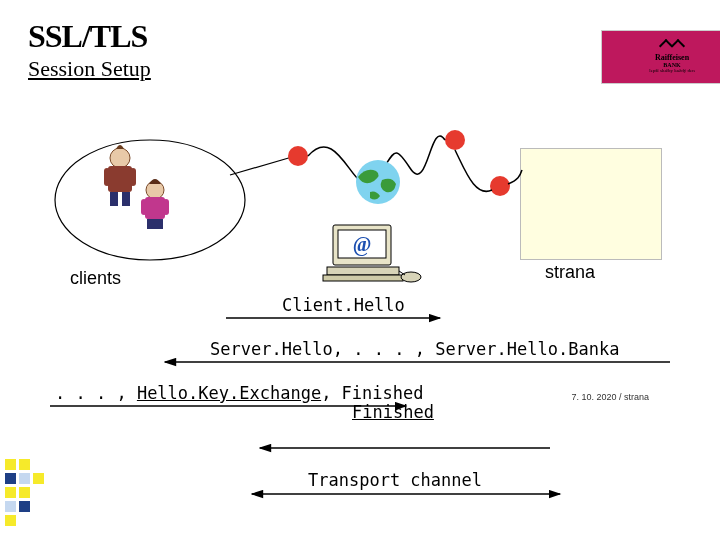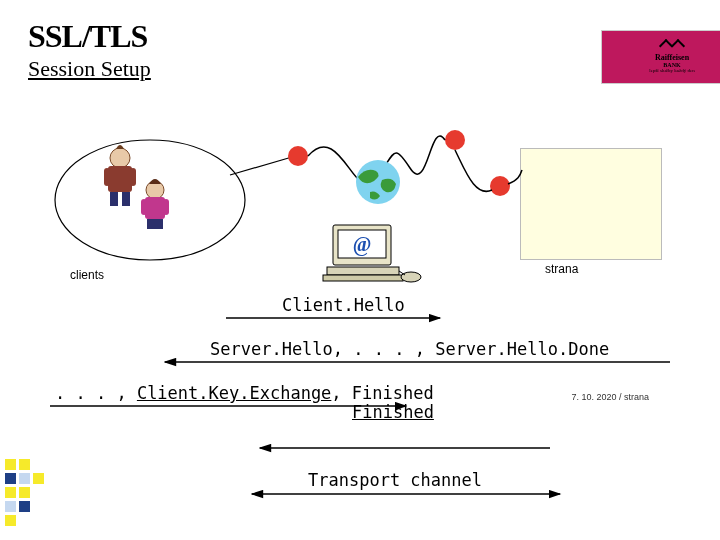--- a/index.html
+++ b/index.html
@@ -8,21 +8,21 @@
   .subtitle{position:absolute;left:28px;top:56px;font-size:22px;color:#000;text-decoration:underline;}
   .logo{position:absolute;right:24px;top:30px;width:140px;height:52px;display:flex;border:1px solid #ccc;}
   .logo-left{flex:1;background:#be185d;display:flex;flex-direction:column;align-items:center;justify-content:center;}
   .logo-right{flex:1;background:#000;display:flex;align-items:center;justify-content:center;}
   .logo-text-bank{font-size:8px;font-weight:bold;color:#000;}
   .logo-text-tag{font-size:5px;color:#000;}
   .logo-text-e{color:#fff;font-size:12px;font-weight:bold;font-family:Arial,sans-serif;}
   .logo-chev{width:30px;height:12px;display:flex;justify-content:center;gap:2px;}
   .logo-chev span{display:block;width:8px;height:8px;border-left:2px solid #000;border-top:2px solid #000;transform:rotate(45deg);}
   svg.diagram{position:absolute;left:0;top:0;pointer-events:none;}
-  .label{position:absolute;font-family:Tahoma,Arial,sans-serif;font-size:12px;}
+  .label{position:absolute;font-family:Tahoma,Arial,sans-serif;font-size:18px;}
   .msg{position:absolute;font-family:"Lucida Console",Menlo,monospace;font-size:17px;white-space:nowrap;}
   .u{text-decoration:underline;}
   .server-box{position:absolute;left:520px;top:148px;width:140px;height:110px;background:#fffee0;border:1px solid #bbb;}
   .deco-squares{position:absolute;left:0;top:455px;width:55px;height:85px;}
   .deco-squares div{position:absolute;width:11px;height:11px;}
   .footer-date{position:absolute;right:118px;bottom:14px;font-size:9px;font-family:Arial,sans-serif;color:#333;}
   .footer-page{position:absolute;right:20px;bottom:14px;font-size:9px;font-family:Arial,sans-serif;color:#333;}
 </style>
 </head>
 <body>
@@ -113,23 +113,23 @@
 
     <line x1="260" y1="448" x2="550" y2="448" stroke="#000" stroke-width="1.4" marker-start="url(#ahL)"></line>
 
     <line x1="252" y1="494" x2="560" y2="494" stroke="#000" stroke-width="1.4" marker-start="url(#ahL)" marker-end="url(#ah)"></line>
   </svg>
 
   <div class="label" style="left:70px;top:268px">clients</div>
   <div class="label" style="left:545px;top:262px">strana</div>
 
   <div class="msg" style="left:282px;top:295px">Client.Hello</div>
-  <div class="msg" style="left:210px;top:339px">Server.Hello, . . . , Server.Hello.Done</div>
+  <div class="msg" style="left:210px;top:339px">Server.Hello, . . . , Server.Hello.Banka</div>
   <div class="msg" style="left:55px; top:383px">
-    <span>. . . , </span><span class="u">Client.Key.Exchange</span><span>, Finished</span>
+    <span>. . . , </span><span class="u">Hello.Key.Exchange</span><span>, Finished</span>
   </div>
   <div class="msg u" style="left:352px;top:402px">Finished</div>
   <div class="msg" style="left:308px;top:470px">Transport channel</div>
 
   <div class="deco-squares">
     <div style="left:5px; top:4px;  background:#f6ea2a"></div>
     <div style="left:19px;top:4px;  background:#f6ea2a"></div>
     <div style="left:5px; top:18px; background:#1e3f85"></div>
     <div style="left:19px;top:18px; background:#c5d8f0"></div>
     <div style="left:33px;top:18px; background:#f6ea2a"></div>

